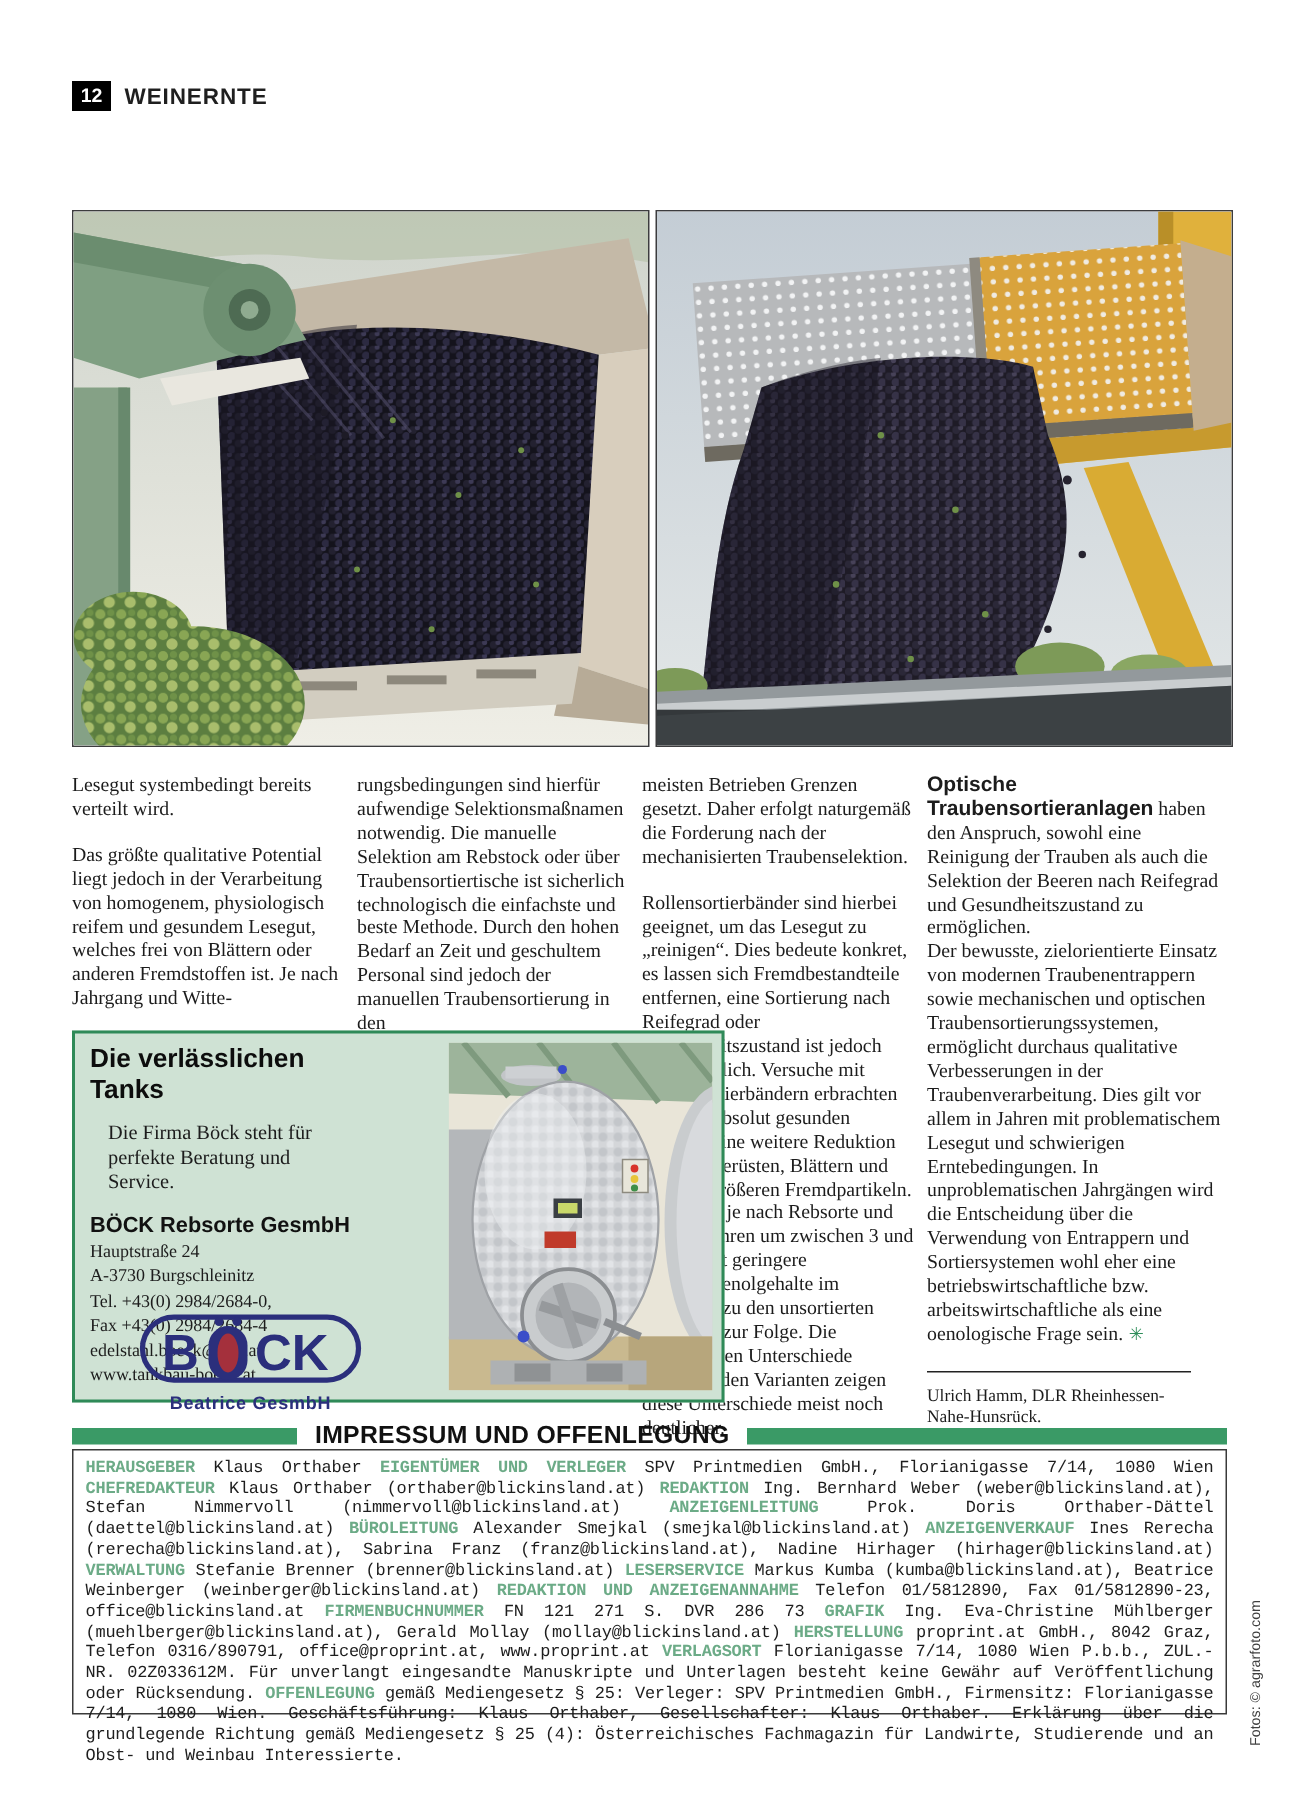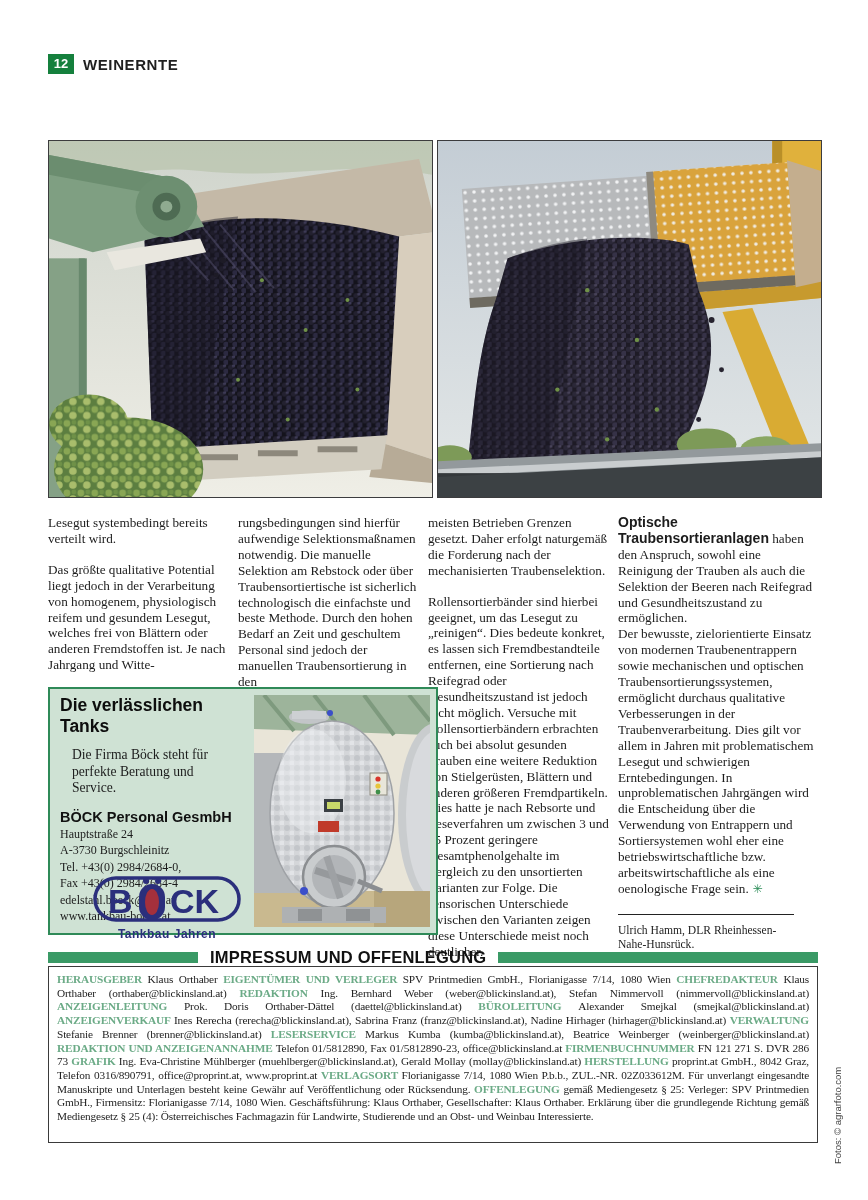--- a/index.html
+++ b/index.html
@@ -3,21 +3,21 @@
 <meta charset="utf-8">
 <style>
   html,body{margin:0;padding:0;background:#9a9a9a;}
   .page{
     position:relative; width:868px; height:1200px; margin:0 auto;
     background:#ffffff; overflow:hidden;
     font-family:"Liberation Serif", serif; color:#1c1c1c;
   }
   
   .page-header{position:absolute; left:48px; top:54px; display:flex; align-items:center; gap:9px;}
-  .page-num{background:#15803d; color:#fff; font:700 13px/20px "Liberation Sans", sans-serif; width:26px; height:20px; text-align:center;}
+  .page-num{background:#000000; color:#fff; font:700 13px/20px "Liberation Sans", sans-serif; width:26px; height:20px; text-align:center;}
   .section-title{font:600 15px "Liberation Sans", sans-serif; letter-spacing:.6px; color:#1f1f1f;}
 
   
   .photo{position:absolute; top:140px; width:385px; height:358px; border:1px solid #3c3c3e; box-sizing:border-box;}
   .photo svg{display:block; width:100%; height:100%;}
   .photo-left{left:48px;}
   .photo-right{left:437px;}
 
   
   .col{position:absolute; top:515px; font-size:13.2px; line-height:15.9px; text-align:left;}
@@ -26,41 +26,41 @@
   #col2{left:428px; width:184px;}
   #col3{left:618px; width:200px;}
   .body-p{margin:0;}
   .body-p.gap{margin-top:15px;}
   .lead{font-family:"Liberation Sans", sans-serif; font-weight:700; font-size:14px;}
   .endmark{color:#2e8e5a; font-family:"DejaVu Sans", sans-serif; font-size:12px;}
   .byline{margin-top:16px; width:176px; border-top:1.5px solid #222; padding-top:9px;
           font-size:11.6px; line-height:13.8px;}
 
   
-  .ad-box{position:absolute; left:48px; top:687px; width:390px; height:248px;
+  .ad-box{position:absolute; left:48px; top:687px; width:435px; height:248px;
           background:#cfe2d4; border:2px solid #2f8a58; box-sizing:border-box;}
   .ad-text{position:absolute; left:10px; top:6px; width:180px;}
   .ad-title{margin:0; font:700 17.5px/21px "Liberation Sans", sans-serif; color:#0d0d0d;}
   .ad-intro{margin:10px 0 0 12px; font-size:13.6px; line-height:16.5px;}
   .ad-company{margin:12px 0 0 0; font:700 14.5px/17px "Liberation Sans", sans-serif; color:#111;}
   .ad-addr div{font-size:12px; line-height:16.6px;}
   .ad-photo{position:absolute; right:6px; top:6px; width:176px; height:232px; overflow:hidden;}
   .ad-photo svg{display:block; width:100%; height:100%;}
   .ad-logo{position:absolute; left:42px; top:184px; width:150px; text-align:center;}
   .ad-logo-sub{font:700 12px "Liberation Sans", sans-serif; color:#2b2f7c; letter-spacing:.5px; margin-top:-2px;}
 
   
   .imp-titlebar{position:absolute; left:48px; top:948px; width:770px; display:flex; align-items:center; gap:12px;}
   .imp-bar{height:11px; background:#3a9a66;}
   .imp-bar-left{width:150px;}
   .imp-bar-right{flex:1;}
   .imp-title{font:800 16.5px "Liberation Sans", sans-serif; letter-spacing:.2px; color:#111; white-space:nowrap;}
   .imp-box{position:absolute; left:48px; top:966px; width:770px; height:177px; box-sizing:border-box;
            border:1.5px solid #3a3a3a; padding:6px 8px;
-           font-family:Liberation Serif, serif; font-size:11.3px; line-height:13.7px;
+           font-family:Liberation Mono, monospace; font-size:11.3px; line-height:13.7px;
            letter-spacing:-0.15px; color:#1d1d1d; text-align:justify;}
   .imp-label{color:#6cab87; font-weight:700;}
 
   
   .photo-credit{position:absolute; left:768px; top:1088px; width:140px; height:12px;
                 transform:rotate(-90deg); font:9.5px "Liberation Sans", sans-serif; color:#3f3f3f;
                 white-space:nowrap;}
 </style>
 </head>
 <body>
@@ -222,21 +222,21 @@
         <p class="body-p"><span class="lead">Optische Traubensortieranlagen</span> haben den Anspruch, sowohl eine Reinigung der Trauben als auch die Selektion der Beeren nach Reifegrad und Gesundheitszustand zu ermöglichen.</p>
         <p class="body-p">Der bewusste, zielorientierte Einsatz von modernen Traubenentrappern sowie mechanischen und optischen Traubensortierungssystemen, ermöglicht durchaus qualitative Verbesserungen in der Traubenverarbeitung. Dies gilt vor allem in Jahren mit problematischem Lesegut und schwierigen Erntebedingungen. In unproblematischen Jahrgängen wird die Entscheidung über die Verwendung von Entrappern und Sortiersystemen wohl eher eine betriebswirtschaftliche bzw. arbeitswirtschaftliche als eine oenologische Frage sein.<span class="endmark"> ✳</span></p>
       </div>
     <div class="byline">Ulrich Hamm, DLR Rheinhessen-Nahe-Hunsrück.</div>
   </div>
 
   <div class="ad-box">
     <div class="ad-text">
       <h2 class="ad-title">Die verlässlichen Tanks</h2>
       <p class="ad-intro">Die Firma Böck steht für perfekte Beratung und Service.</p>
-      <p class="ad-company">BÖCK Personal GesmbH</p>
+      <p class="ad-company">BÖCK Rebsorte GesmbH</p>
       <div class="ad-addr" id="ad-addr">
           <div>Hauptstraße 24</div>
           <div>A-3730 Burgschleinitz</div>
           <div>Tel. +43(0) 2984/2684-0,</div>
           <div>Fax +43(0) 2984/2684-4</div>
           <div>edelstahl.boeck@aon.at</div>
           <div>www.tankbau-boeck.at</div>
         </div>
     </div>
     <div class="ad-photo">
@@ -287,21 +287,21 @@
     <div class="ad-logo">
       <svg width="150" height="52" viewBox="0 0 150 52">
         <rect x="3" y="5" width="144" height="42" rx="21" fill="none" stroke="#2b2f7c" stroke-width="3.5"></rect>
         <text x="16" y="40" font-family="Liberation Sans, sans-serif" font-size="34" font-weight="bold" fill="#2b2f7c">B</text>
         <rect x="47" y="11" width="26" height="36" rx="13" fill="#2b2f7c"></rect>
         <ellipse cx="60" cy="29" rx="7" ry="13" fill="#a4303c"></ellipse>
         <circle cx="54" cy="8" r="3" fill="#2b2f7c"></circle>
           <circle cx="66" cy="8" r="3" fill="#2b2f7c"></circle>
         <text x="78" y="40" font-family="Liberation Sans, sans-serif" font-size="34" font-weight="bold" fill="#2b2f7c">CK</text>
       </svg>
-      <div class="ad-logo-sub">Tankbau Jahren</div>
+      <div class="ad-logo-sub">Beatrice GesmbH</div>
     </div>
   </div>
 
   <div class="imp-titlebar">
     <div class="imp-bar imp-bar-left"></div>
     <div class="imp-title">IMPRESSUM UND OFFENLEGUNG</div>
     <div class="imp-bar imp-bar-right"></div>
   </div>
   <div class="imp-box" id="impressum-text"><span class="imp-label">HERAUSGEBER </span><span>Klaus Orthaber </span><span class="imp-label">EIGENTÜMER UND VERLEGER </span><span>SPV Printmedien GmbH., Florianigasse 7/14, 1080 Wien </span><span class="imp-label">CHEFREDAKTEUR </span><span>Klaus Orthaber (orthaber@blickinsland.at) </span><span class="imp-label">REDAKTION </span><span>Ing. Bernhard Weber (weber@blickinsland.at), Stefan Nimmervoll (nimmervoll@blickinsland.at) </span><span class="imp-label">ANZEIGENLEITUNG </span><span>Prok. Doris Orthaber-Dättel (daettel@blickinsland.at) </span><span class="imp-label">BÜROLEITUNG </span><span>Alexander Smejkal (smejkal@blickinsland.at) </span><span class="imp-label">ANZEIGENVERKAUF </span><span>Ines Rerecha (rerecha@blickinsland.at), Sabrina Franz (franz@blickinsland.at), Nadine Hirhager (hirhager@blickinsland.at) </span><span class="imp-label">VERWALTUNG </span><span>Stefanie Brenner (brenner@blickinsland.at) </span><span class="imp-label">LESERSERVICE </span><span>Markus Kumba (kumba@blickinsland.at), Beatrice Weinberger (weinberger@blickinsland.at) </span><span class="imp-label">REDAKTION UND ANZEIGENANNAHME </span><span>Telefon 01/5812890, Fax 01/5812890-23, office@blickinsland.at </span><span class="imp-label">FIRMENBUCHNUMMER </span><span>FN 121 271 S. DVR 286 73 </span><span class="imp-label">GRAFIK </span><span>Ing. Eva-Christine Mühlberger (muehlberger@blickinsland.at), Gerald Mollay (mollay@blickinsland.at) </span><span class="imp-label">HERSTELLUNG </span><span>proprint.at GmbH., 8042 Graz, Telefon 0316/890791, office@proprint.at, www.proprint.at </span><span class="imp-label">VERLAGSORT </span><span>Florianigasse 7/14, 1080 Wien P.b.b., ZUL.-NR. 02Z033612M. Für unverlangt eingesandte Manuskripte und Unterlagen besteht keine Gewähr auf Veröffentlichung oder Rücksendung. </span><span class="imp-label">OFFENLEGUNG </span><span>gemäß Mediengesetz § 25: Verleger: SPV Printmedien GmbH., Firmensitz: Florianigasse 7/14, 1080 Wien. Geschäftsführung: Klaus Orthaber, Gesellschafter: Klaus Orthaber. Erklärung über die grundlegende Richtung gemäß Mediengesetz § 25 (4): Österreichisches Fachmagazin für Landwirte, Studierende und an Obst- und Weinbau Interessierte. </span></div>
 

